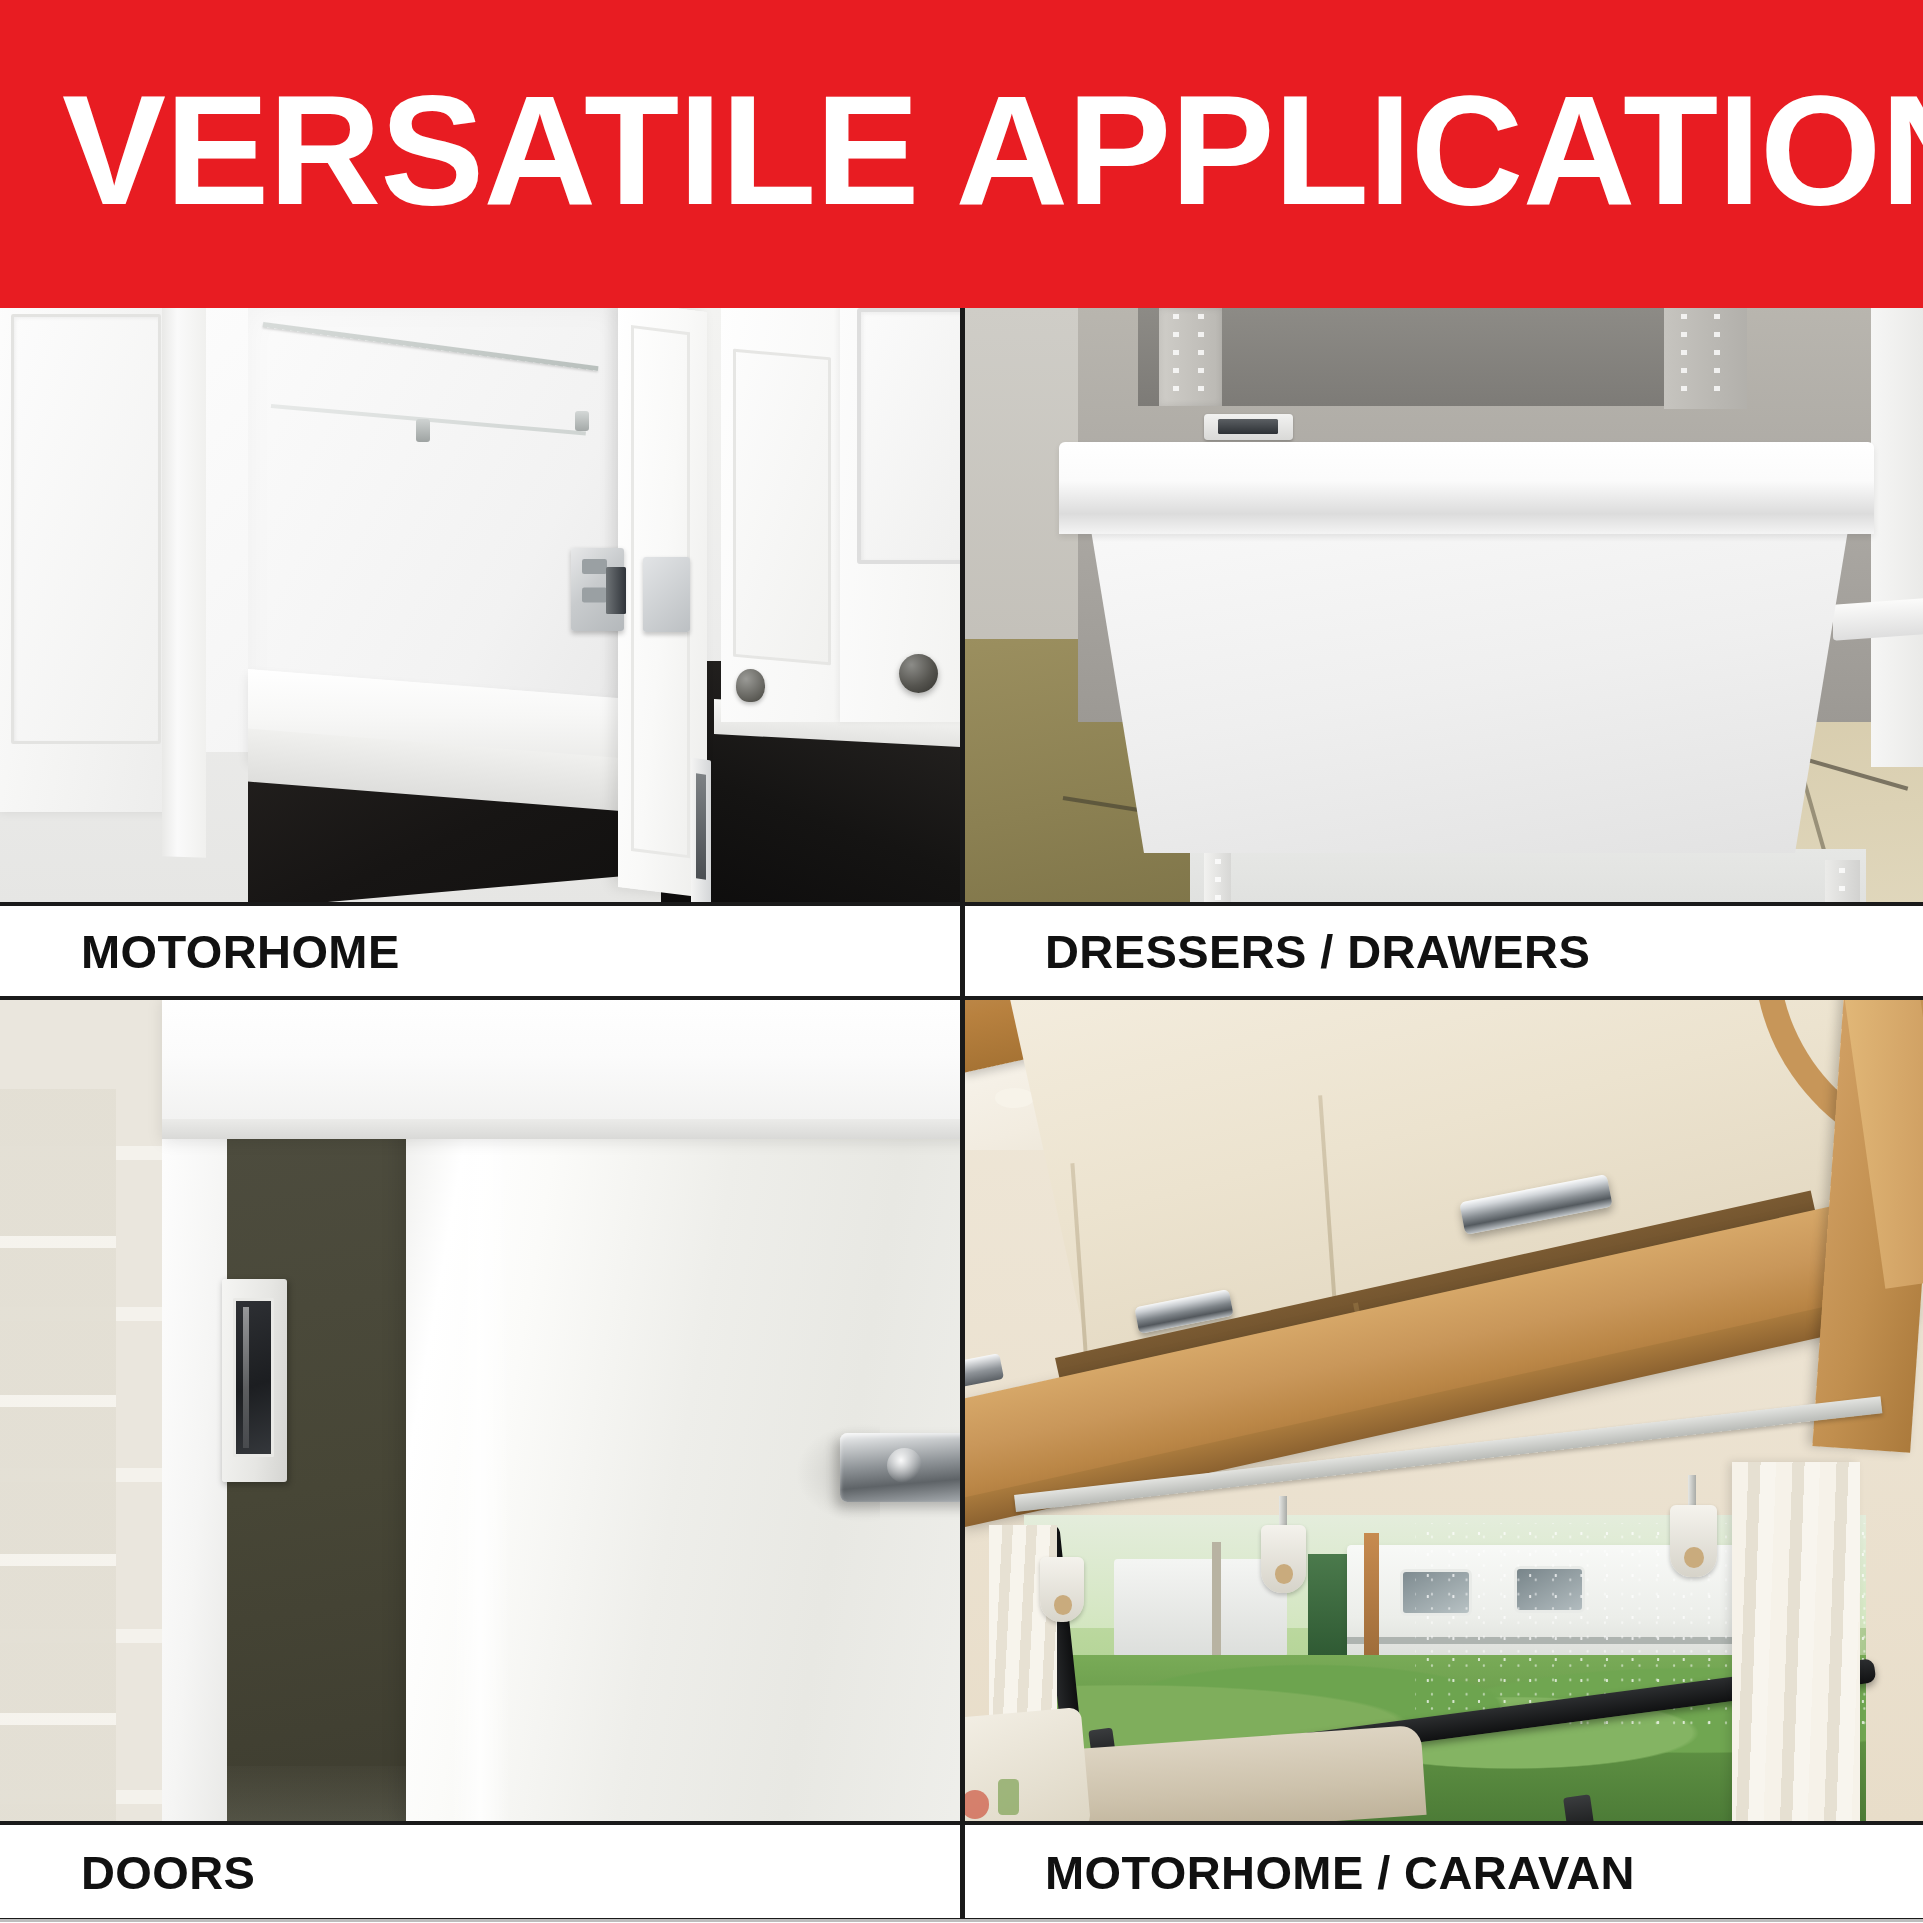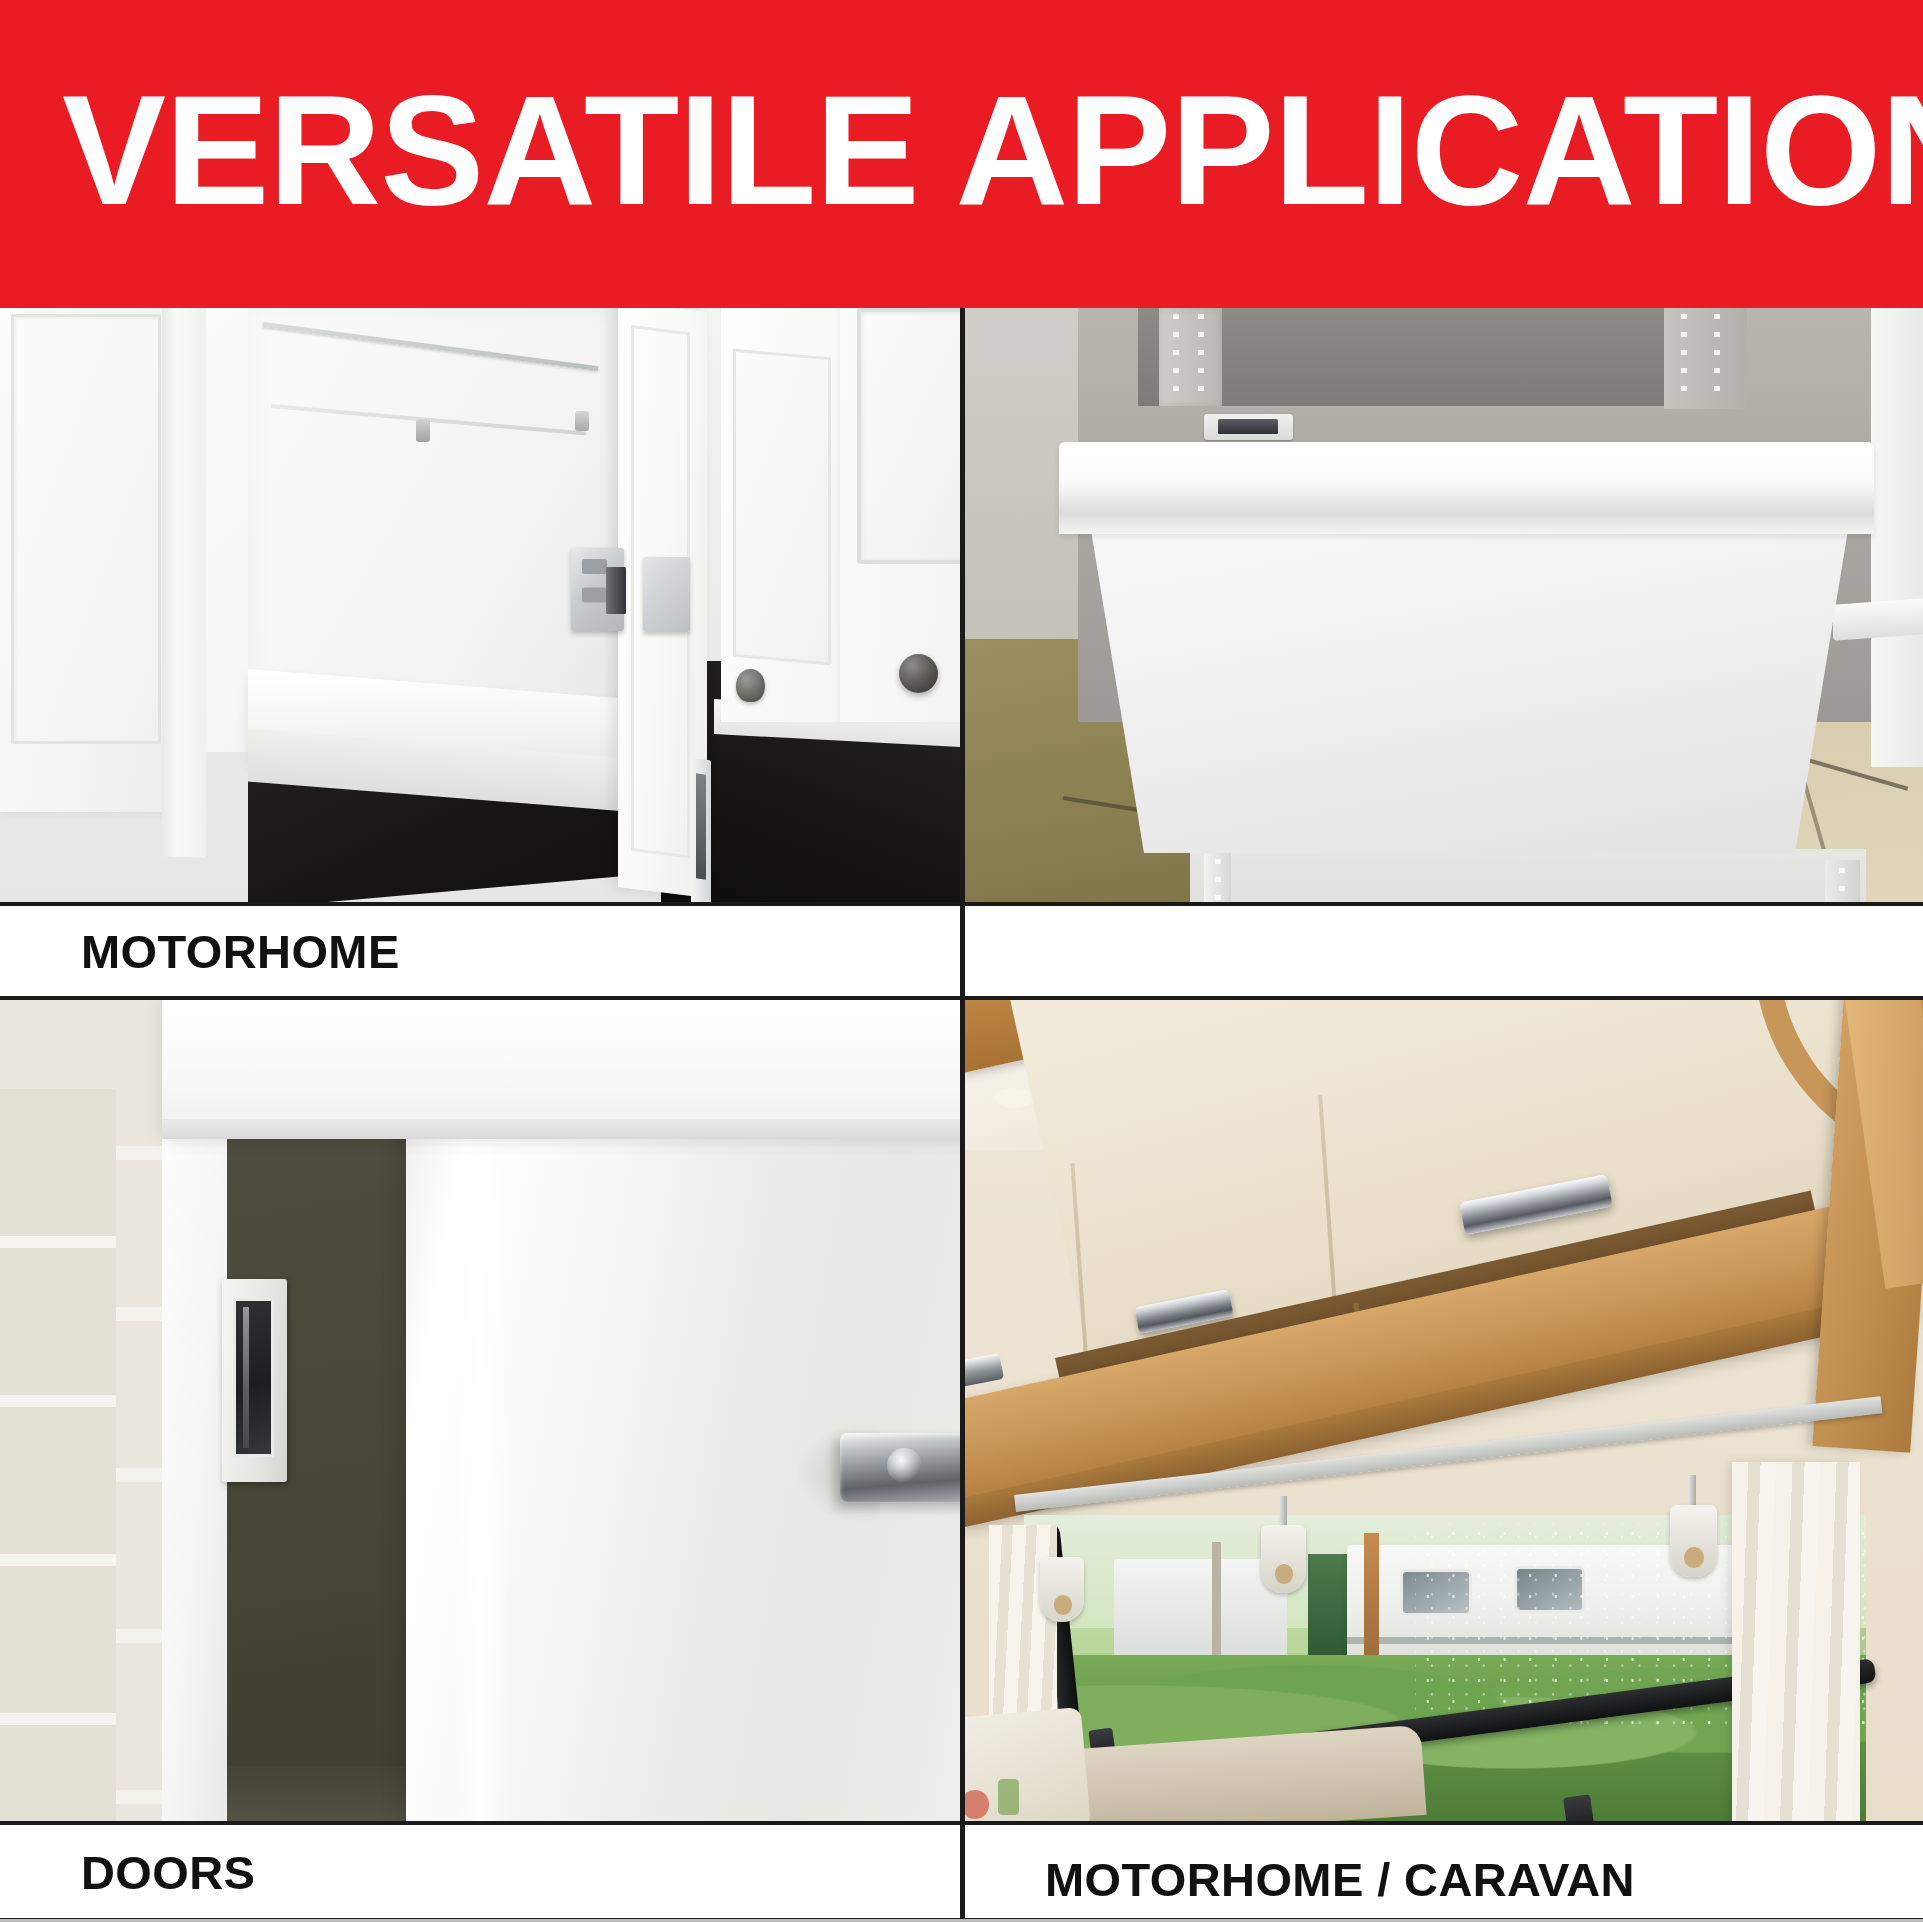--- a/index.html
+++ b/index.html
@@ -52,21 +52,21 @@
     font-weight:bold;
     font-size:47px;
     letter-spacing:0.4px;
     color:#111111;
     white-space:nowrap;
     line-height:47px;
   }
   .label-tl { left:81px;  top:24px; }
   .label-tr { left:1045px; top:24px; }
   .label-bl { left:81px;  top:25px; }
-  .label-br { left:1045px; top:32px; }
+  .label-br { left:1045px; top:25px; }
 
   
   .rule { position:absolute; background:#1a1a1a; }
   .rule-h-top    { left:0; top:594px;  width:1924px; height:3.8px; }
   .rule-h-mid    { left:0; top:688px;  width:1924px; height:3.8px; }
   .rule-h-bot1   { left:0; top:1513px; width:1924px; height:3.8px; }
   .rule-h-bot2   { left:0; top:1610px; width:1924px; height:3.8px; }
   .rule-v-top    { left:960px; top:0;    width:5.3px; height:692px; }
   .rule-v-bottom { left:960px; top:692px; width:5.3px; height:922px; }
 
@@ -775,20 +775,21 @@
         <div class="p4-blindcl3"></div>
         <div class="p4-cushion"></div>
         <div class="p4-pillow"></div>
         <div class="p4-pillow-art1"></div>
         <div class="p4-pillow-art2"></div>
       </div>
     </div>
 
     <div class="labelband band-top">
       <div class="label label-tl">MOTORHOME</div>
+      <div class="label label-tr">DRESSERS / DRAWERS</div>
     </div>
 
     <div class="labelband band-bottom">
       <div class="label label-bl">DOORS</div>
       <div class="label label-br">MOTORHOME / CARAVAN</div>
     </div>
 
     <div class="rule rule-h-top"></div>
     <div class="rule rule-h-mid"></div>
     <div class="rule rule-h-bot1"></div>

